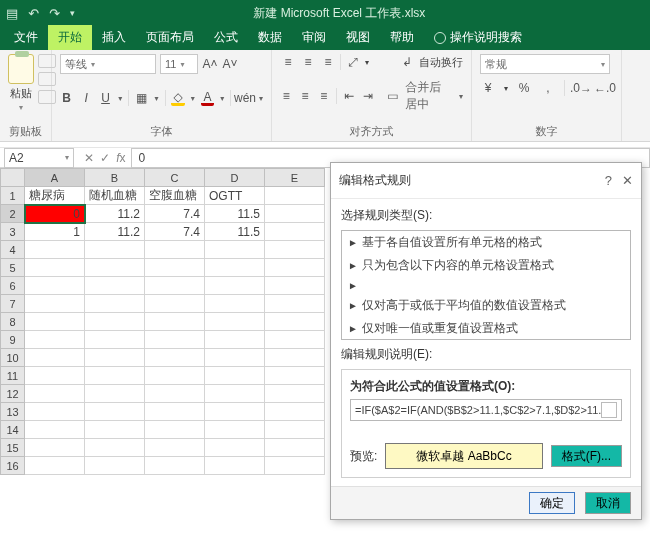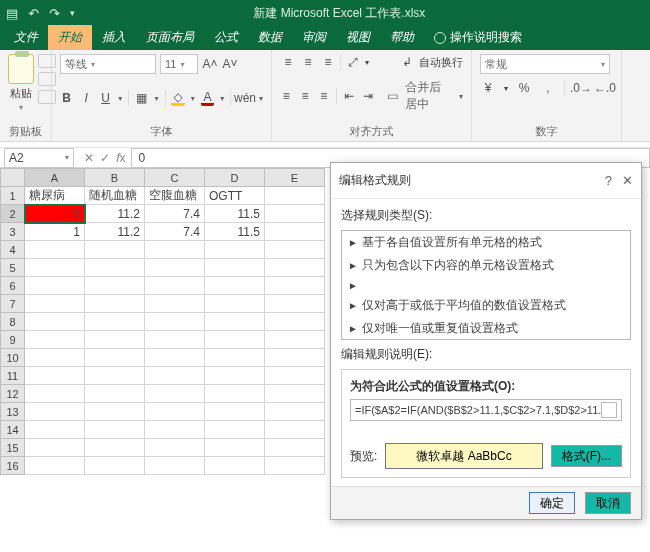--- a/index.html
+++ b/index.html
@@ -7,22 +7,22 @@
 
 
 .titlebar { height: 26px; background: #0b6a3c; display: flex; align-items: center; padding: 0 6px; color: #fff; }
 .titlebar .qat { display: flex; gap: 10px; align-items: center; }
 .titlebar .qat span { color: #cfe9d9; font-size: 13px; }
 .titlebar .title { flex: 1; text-align: center; font-size: 12px; color: #d9efdf; }
 .titlebar .winctl { width: 40px; }
 
 
 .tabs { height: 24px; background: #0b6a3c; display: flex; align-items: flex-end; padding-left: 4px; color: #fff; font-size: 12px; }
-.tabs .tab { padding: 4px 10px; cursor: pointer; font-style: italic; }
-.tabs .tab.active { background: #fdba74; color: #0b6a3c; }
+.tabs .tab { padding: 4px 10px; cursor: pointer; }
+.tabs .tab.active { background: #bef264; color: #0b6a3c; }
 .tabs .tell { display: flex; align-items: center; gap: 4px; padding: 4px 10px; }
 .tabs .bulb { width: 12px; height: 12px; border: 1px solid #cfe9d9; border-radius: 50%; display: inline-block; }
 
 
 .ribbon { height: 92px; background: #f3f3f3; border-bottom: 1px solid #d6d6d6; display: flex; }
 .group { border-right: 1px solid #e0e0e0; padding: 4px 8px 2px 8px; display: flex; flex-direction: column; justify-content: space-between; }
 .group-label { text-align: center; font-size: 11px; color: #666; padding-top: 2px; }
 .paste-big { display: flex; flex-direction: column; align-items: center; gap: 2px; }
 .paste-icon { width: 26px; height: 30px; background: #fffbe6; border: 1px solid #d0c060; border-radius: 3px; position: relative; }
 .paste-icon::after { content: ""; position: absolute; top: -4px; left: 6px; width: 14px; height: 6px; background: #b0d0a0; border-radius: 2px; }

